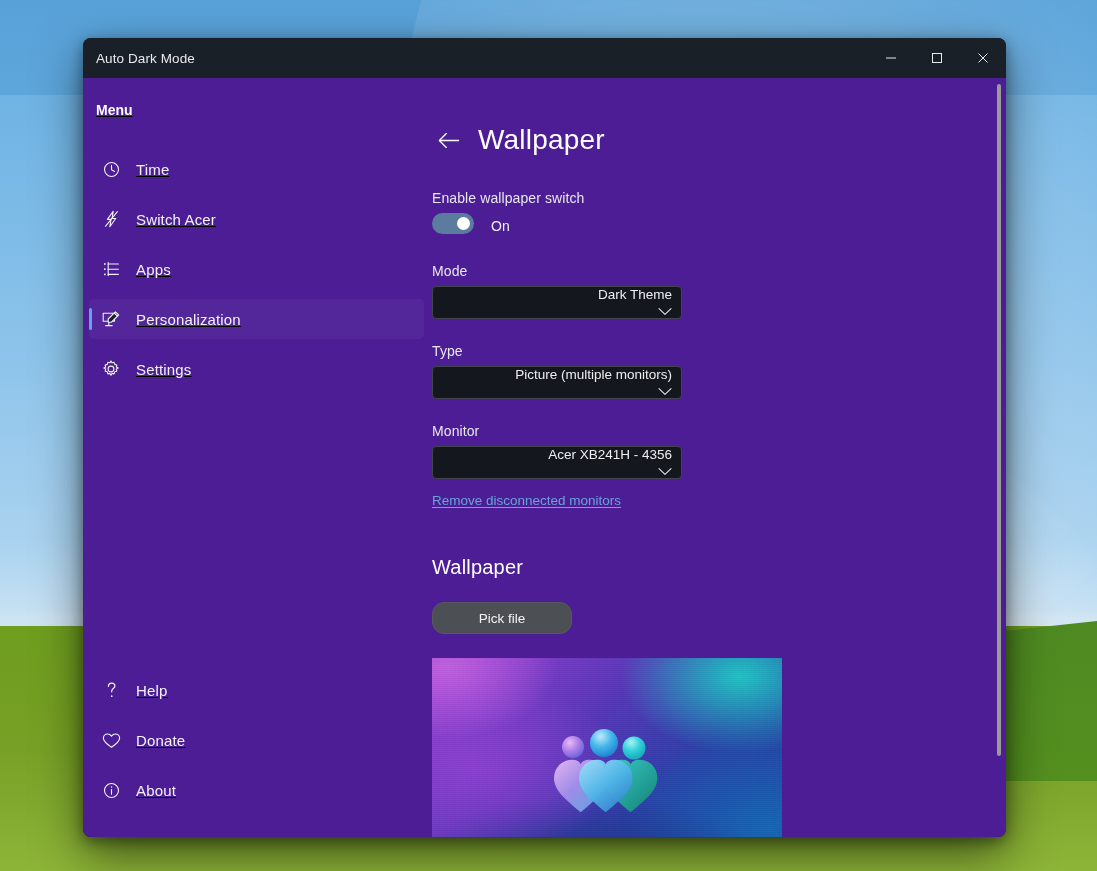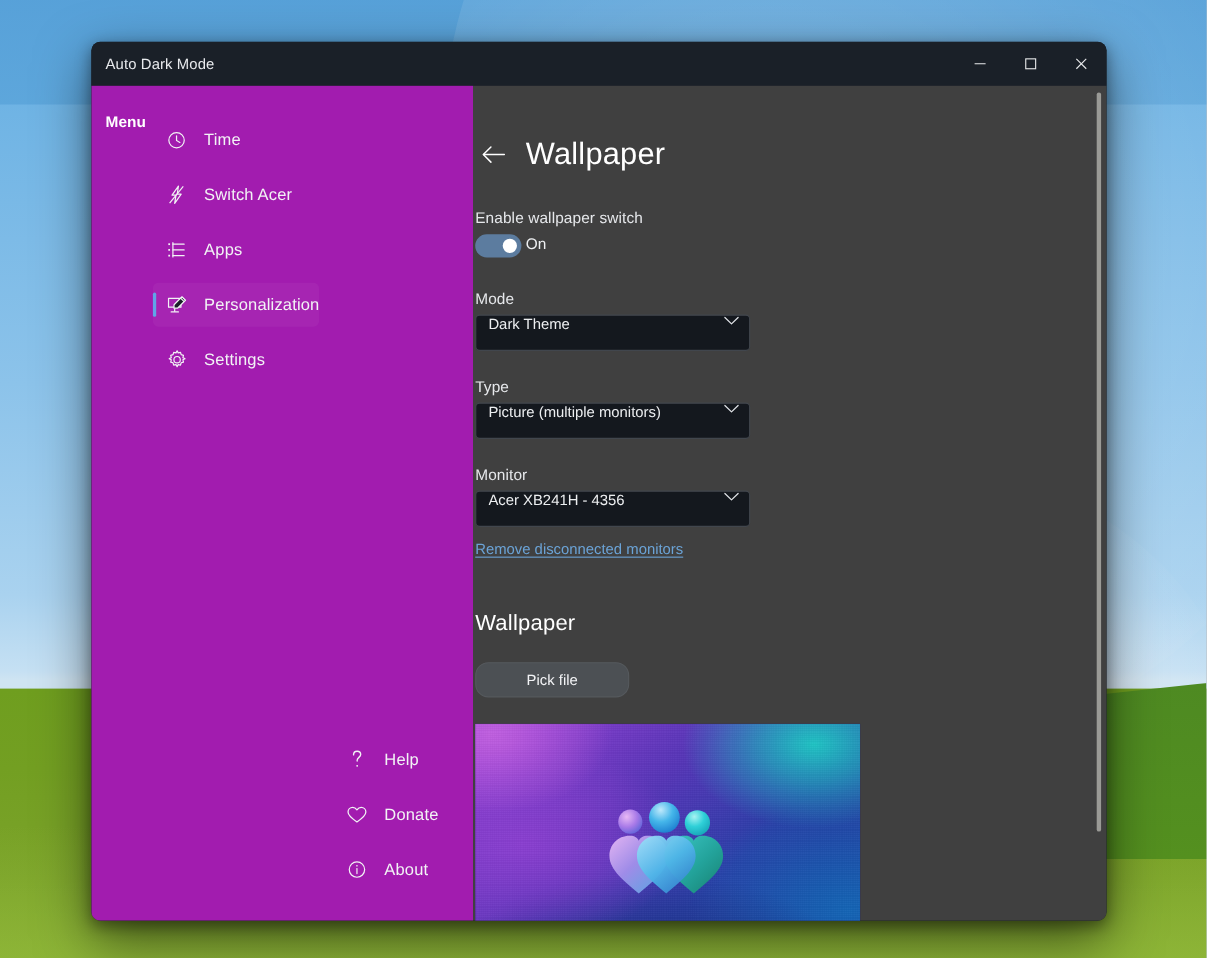--- a/index.html
+++ b/index.html
@@ -116,24 +116,25 @@
     flex: 1 1 auto;
     display: flex;
     min-height: 0;
     position: relative;
   }
 
   
   #sidebar {
     width: 347px;
     flex: 0 0 347px;
-    background: #a21caf;
-    display: flex;
-    flex-direction: row;
+    background: #4c1d95;
+    display: flex;
+    flex-direction: column;
     padding-top: 24px;
+    text-decoration: underline;
   }
   #menu-heading {
     padding-left: 13px;
     color: #ffffff;
     font-size: 14px;
     font-weight: bold;
     margin-bottom: 26px;
   }
   .nav-group { display: flex; flex-direction: column; }
   #nav-bottom { margin-top: auto; padding-bottom: 22px; }
@@ -170,21 +171,21 @@
     margin-left: 10px;
     font-size: 15px;
     letter-spacing: .15px;
     color: #f2f3f5;
   }
 
   
   #content-scroll {
     flex: 1 1 auto;
     position: relative;
-    background: #404040;
+    background: #4c1d95;
     overflow: hidden;
   }
   #content-inner {
     padding: 46px 40px 0 0;
     padding-left: 0;
   }
   #page-header {
     display: flex;
     align-items: center;
     gap: 14px;
@@ -210,22 +211,22 @@
   .field-label {
     font-size: 14px;
     color: #e6e8eb;
     margin-bottom: 7px;
     letter-spacing: .1px;
   }
 
   
   .toggle-row {
     display: flex;
-    align-items: flex-start;
-    gap: 4px;
+    align-items: flex-end;
+    gap: 17px;
     margin-bottom: 29px;
   }
   .toggle {
     width: 42px; height: 21px;
     border-radius: 11px;
     background: #5c7c9f;
     position: relative;
     cursor: default;
     flex: 0 0 42px;
   }
@@ -242,24 +243,25 @@
   }
 
   
   .dropdown {
     width: 250px;
     height: 33px;
     background: #14181e;
     border: 1px solid #41464d;
     border-radius: 4px;
     display: flex;
-    align-items: flex-start;
+    align-items: flex-end;
     padding: 0 9px 0 11px;
     cursor: default;
     margin-bottom: 24px;
+    flex-direction: column;
   }
   .dropdown .dd-value {
     font-size: 13.5px;
     color: #eceef0;
     flex: 1 1 auto;
     white-space: nowrap;
     overflow: hidden;
     text-overflow: ellipsis;
   }
   .dropdown .dd-chevron {

